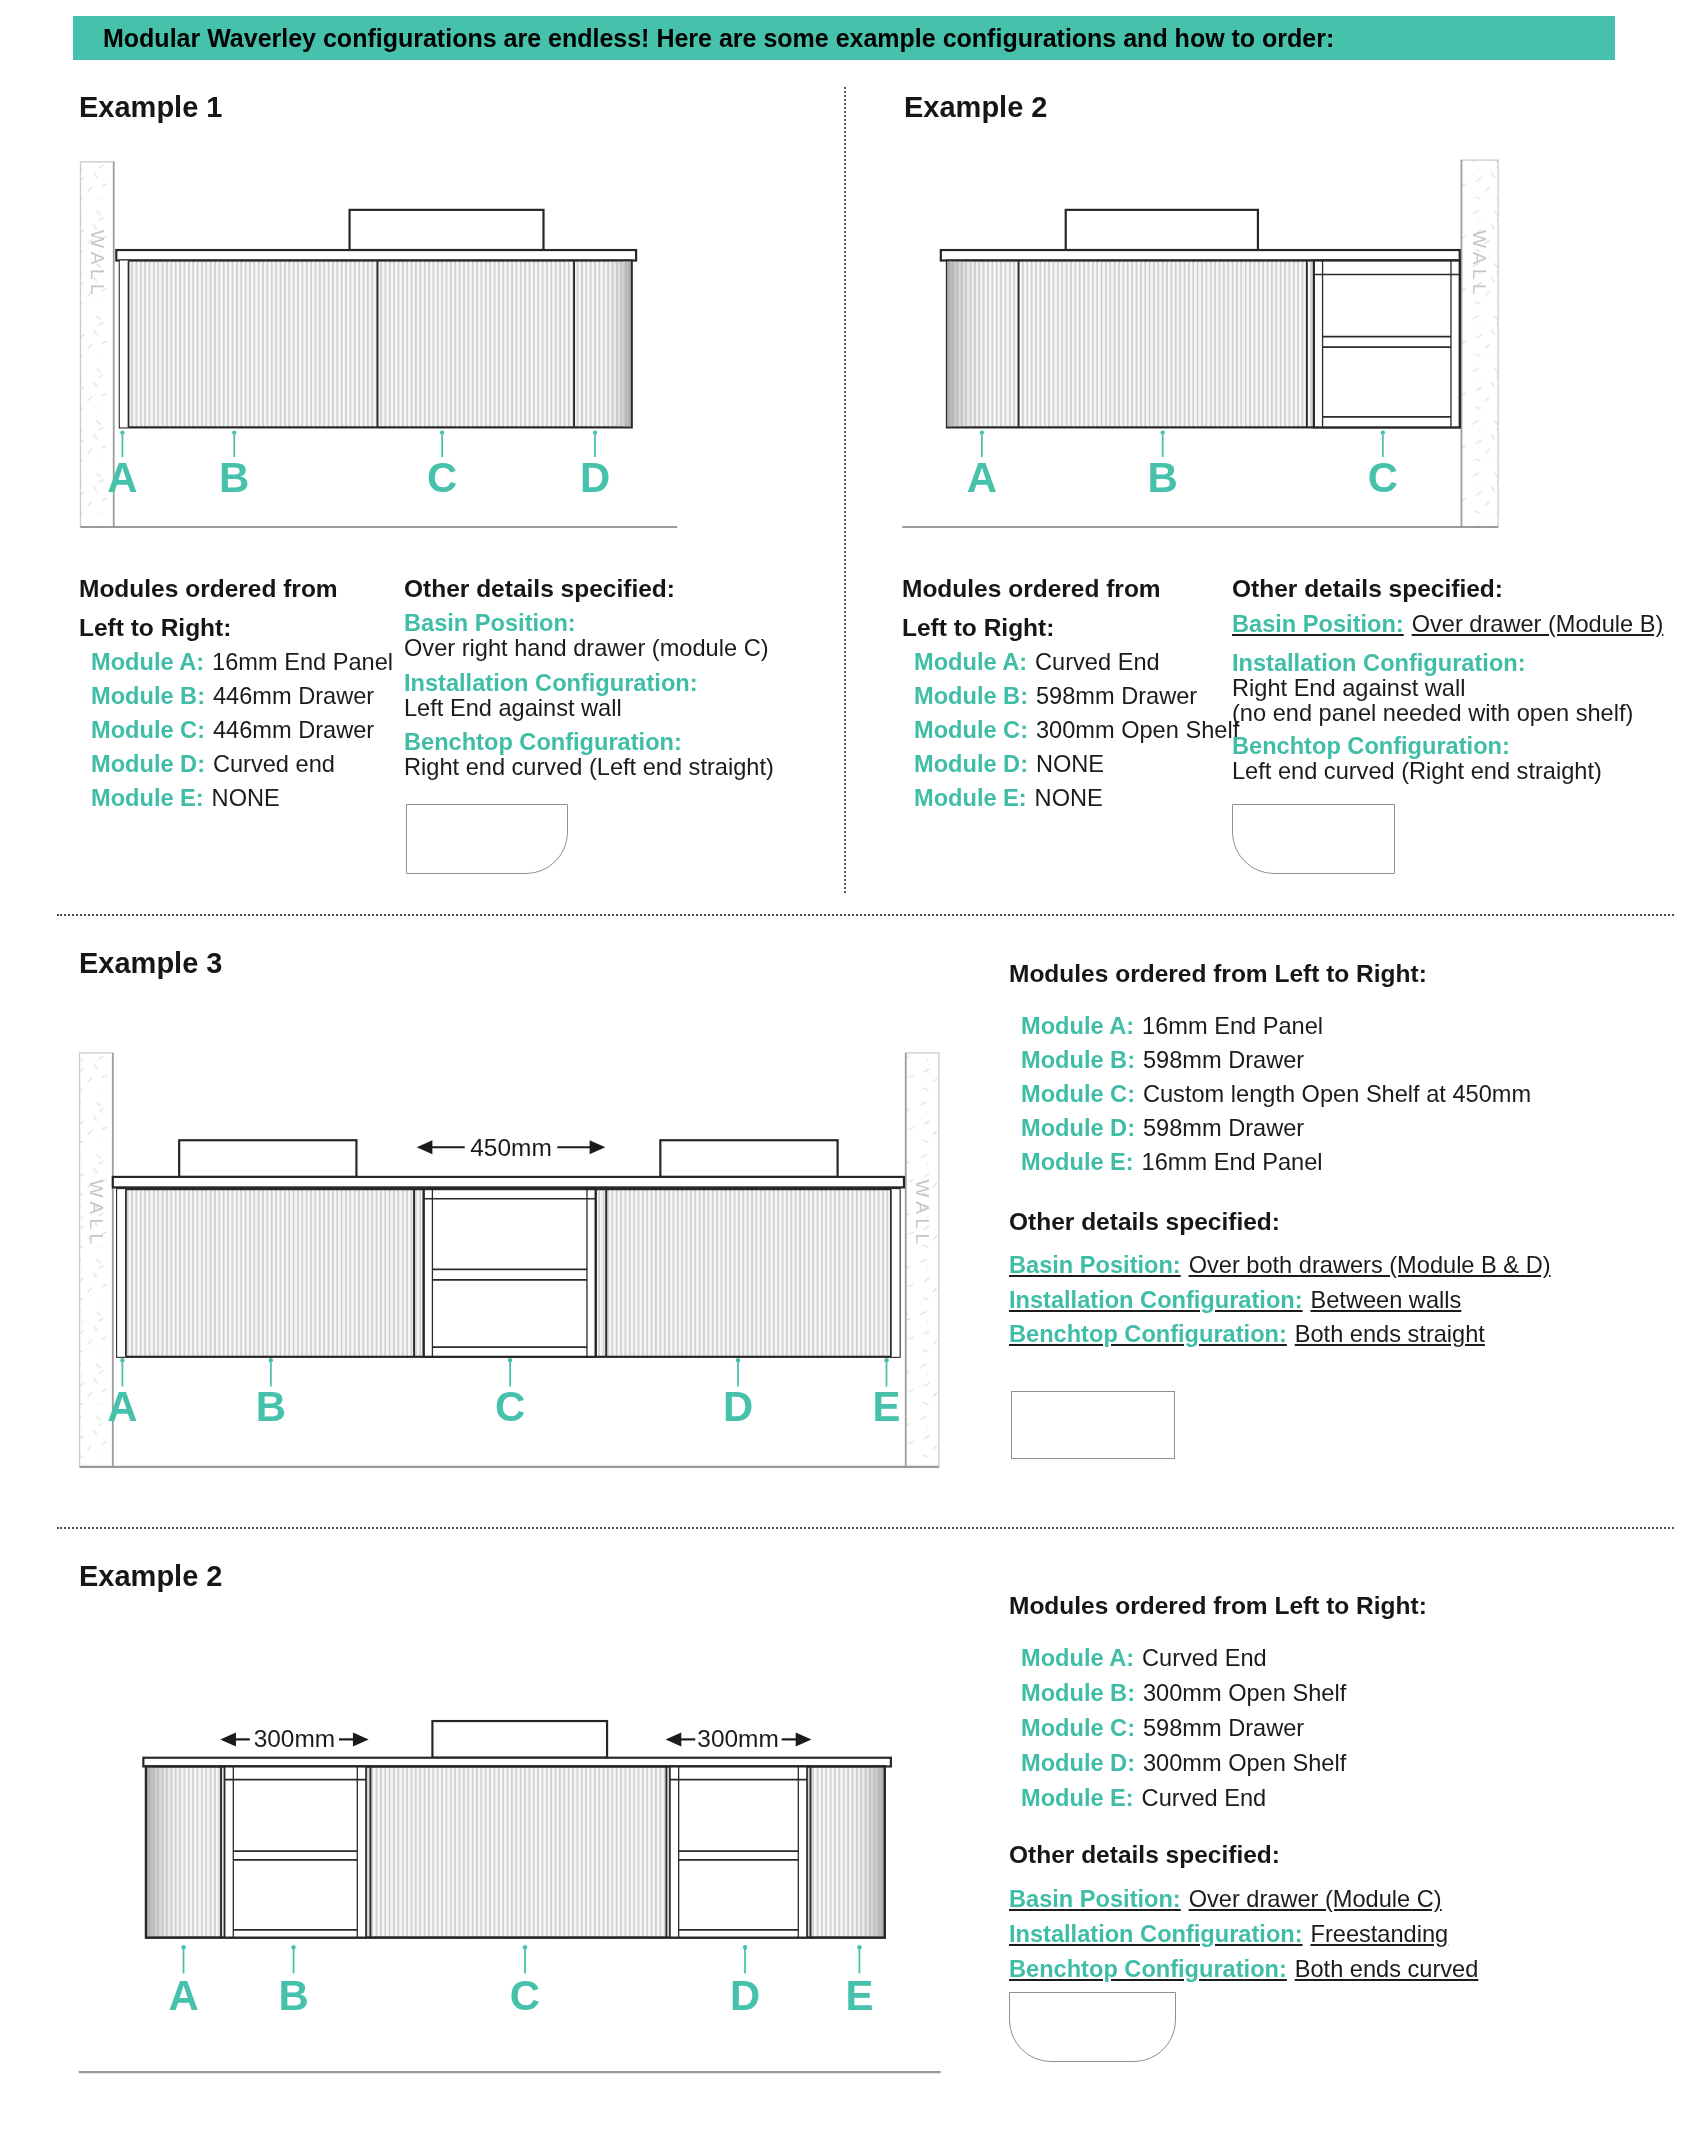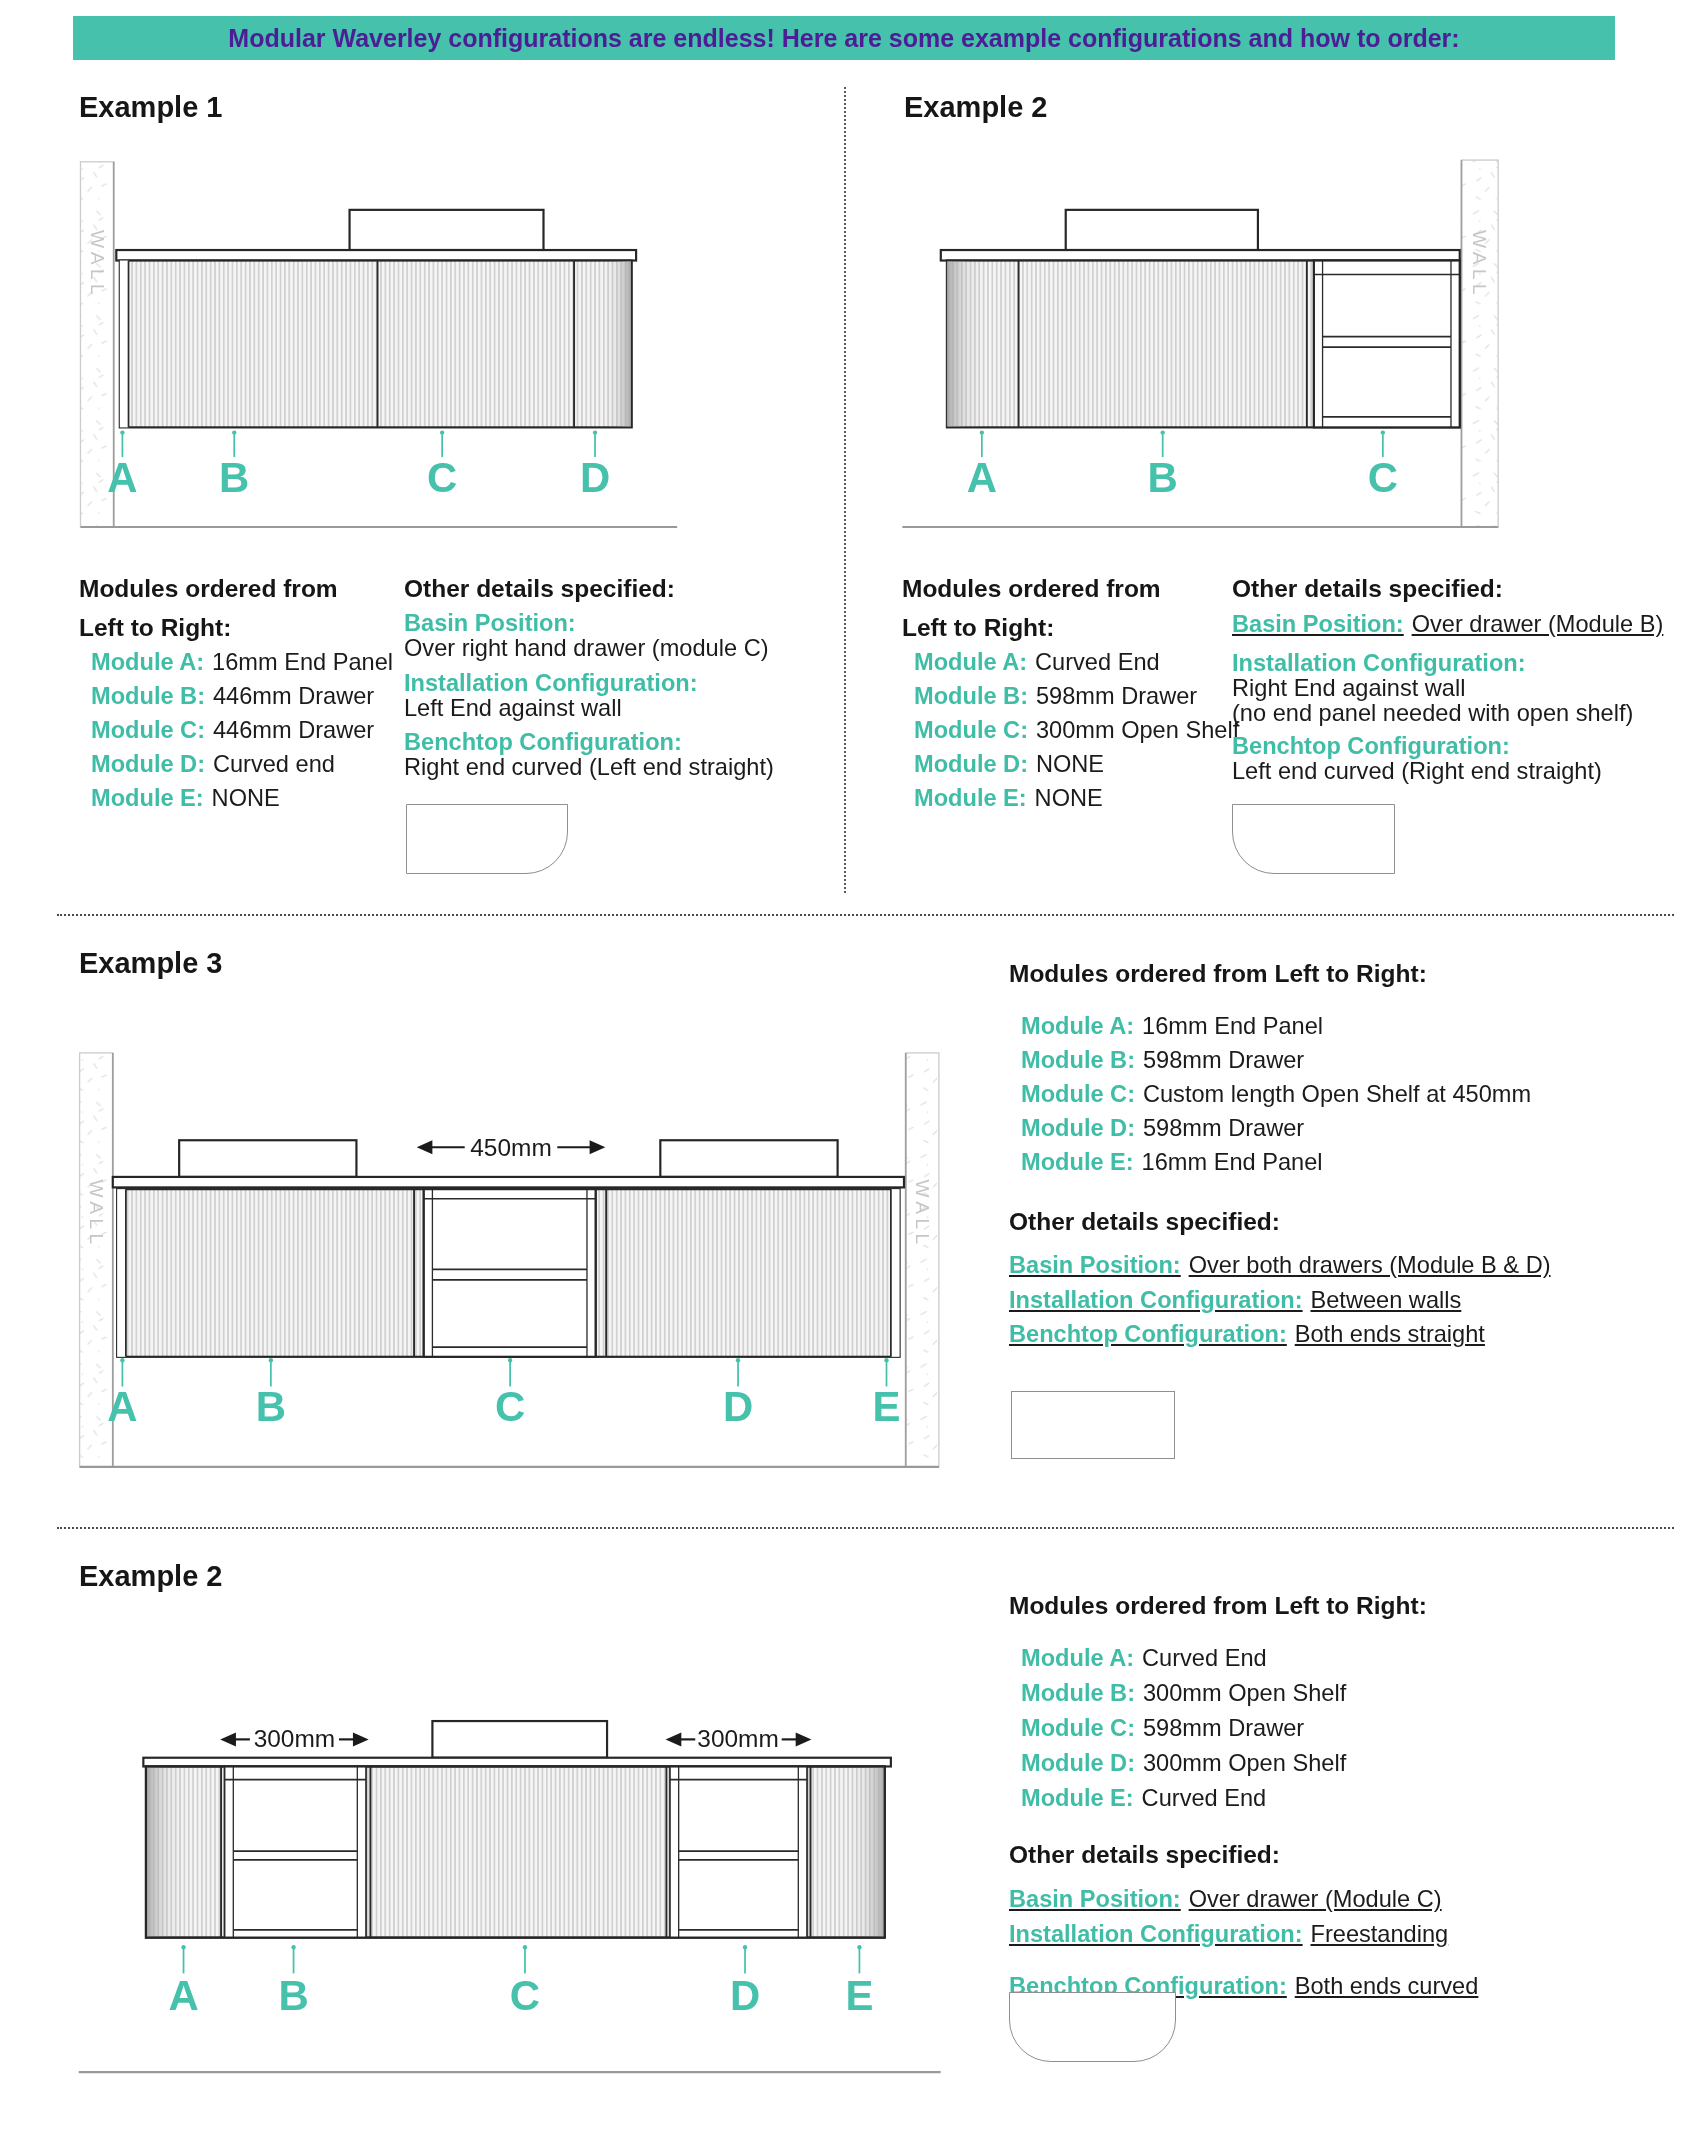--- a/index.html
+++ b/index.html
@@ -1,19 +1,19 @@
 <!DOCTYPE html>
 <html style="font-size:14px"><head>
 <meta charset="utf-8">
 <style>
   html,body{margin:0;padding:0;background:#fff;}
   #page{position:relative;width:1700px;height:2148px;background:#ffffff;
         font-family:"Liberation Sans","DejaVu Sans",sans-serif;color:#1b1b1b;overflow:hidden;}
   .abs{position:absolute;}
-  .banner{background:#45C1AC;color:#4c1d95;font-weight:bold;font-size:25px;line-height:44px;box-sizing:border-box;text-align:center;}
+  .banner{background:#45C1AC;color:#000000;font-weight:bold;font-size:25px;line-height:44px;padding-left:30px;box-sizing:border-box;}
   .ex-title{font-size:29px;font-weight:bold;color:#161616;}
   .h3{font-size:24.5px;font-weight:bold;color:#161616;line-height:39px;}
   .mrow{font-size:23.6px;line-height:34px;white-space:nowrap;margin-left:12px;}
   .mrow .lbl{font-weight:bold;color:#3FBDA7;margin-right:7.9px;}
   .mrow4{line-height:35px;}
   .dblock{font-size:23.6px;line-height:25px;}
   .dblock .lbl{font-weight:bold;color:#3FBDA7;}
   .dline{font-size:23.6px;line-height:26px;white-space:nowrap;text-decoration:underline;}
   .dline .lbl{font-weight:bold;color:#3FBDA7;margin-right:7.9px;}
   .vdotted{border-left:2.6px dotted #5a5a5a;width:0;}
@@ -389,20 +389,20 @@
       <div class="mrow mrow4"><span class="lbl">Module D:</span><span>300mm Open Shelf</span></div>
       <div class="mrow mrow4"><span class="lbl">Module E:</span><span>Curved End</span></div>
     </div>
     <div class="abs h3" style="left:1009px;top:1835px;">Other details specified:</div>
     <div class="abs dline" style="left:1009px;top:1886px;">
       <span class="lbl">Basin Position:</span><span>Over drawer (Module C)</span>
     </div>
     <div class="abs dline" style="left:1009px;top:1921px;">
       <span class="lbl">Installation Configuration:</span><span>Freestanding</span>
     </div>
-    <div class="abs dline" style="left:1009px;top:1956px;margin-top:17px;">
+    <div class="abs dline" style="left:1009px;top:1956px;">
       <span class="lbl">Benchtop Configuration:</span><span>Both ends curved</span>
     </div>
     <div class="abs btshape" style="left:1009px;top:1992px;width:167px;height:70px;border-radius:0 0 42px 42px;"></div>
   </section>
 
 </div>
 
 
 </body></html>

